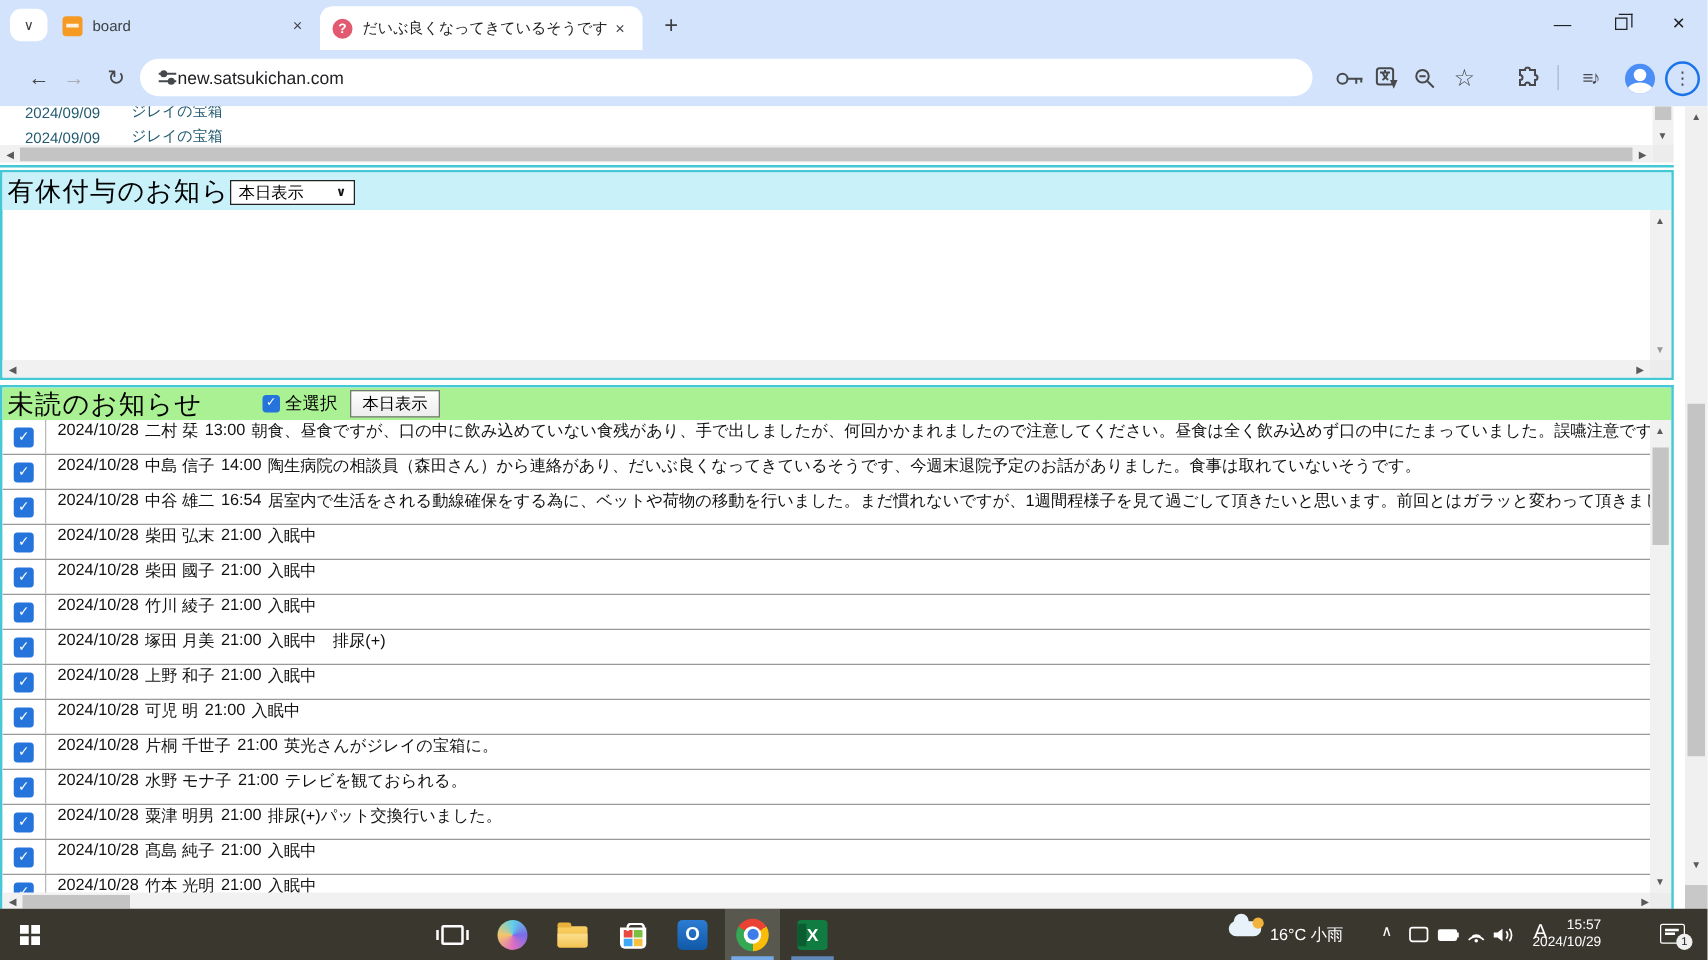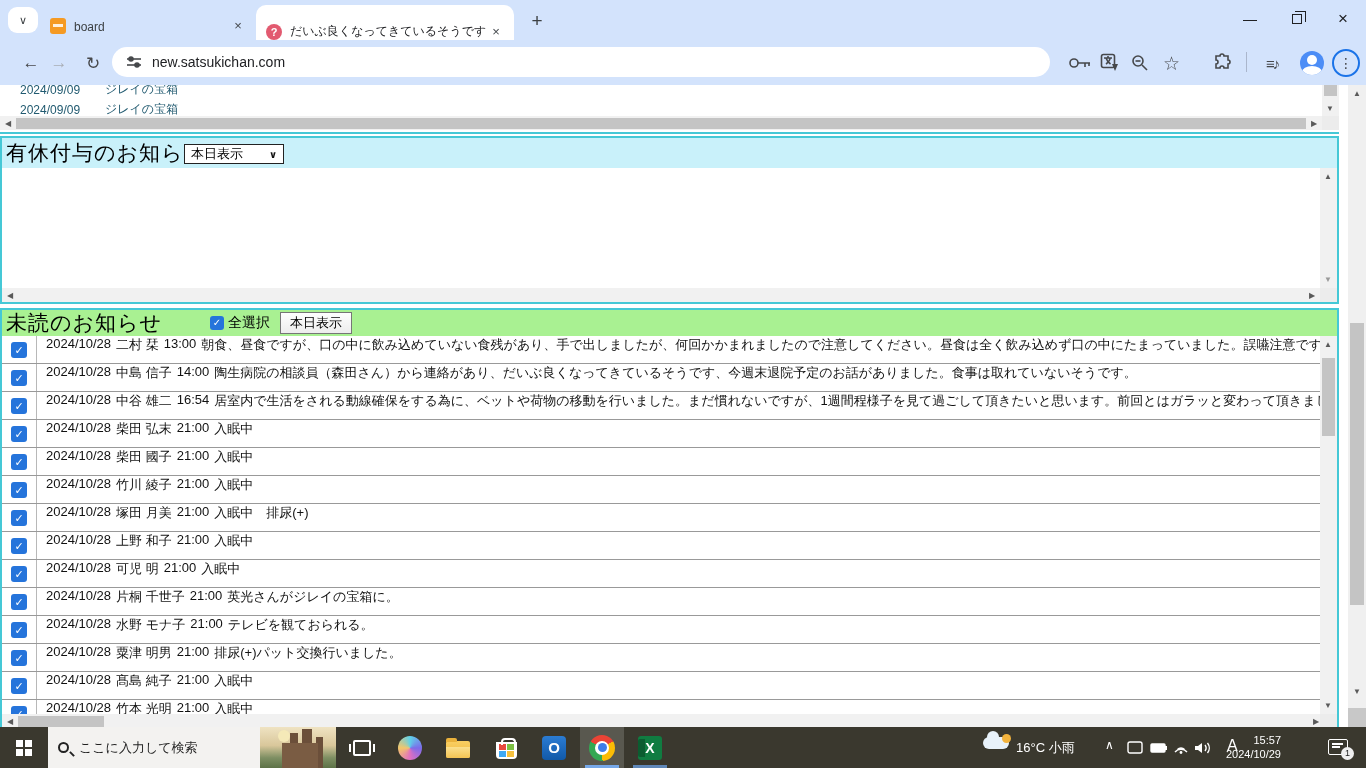--- a/index.html
+++ b/index.html
@@ -2,38 +2,38 @@
 <html><head>
 <meta charset="utf-8">
 <style>
   *{box-sizing:border-box;margin:0;padding:0}
   html,body{width:1366px;height:768px;overflow:hidden;font-family:"Liberation Sans","DejaVu Sans",sans-serif;background:#fff}
   .abs{position:absolute}
 
   
   .tabstrip{position:absolute;top:0;left:0;width:1366px;height:40px;background:#d3e3fc}
   .tabsearch{position:absolute;left:8px;top:7px;width:30px;height:26px;background:#fff;border-radius:9px;display:flex;align-items:center;justify-content:center;font-size:11px;color:#3c4043}
-  .tab{position:absolute;display:flex;align-items:flex-end;font-size:12px;color:#3c4043}
+  .tab{position:absolute;display:flex;align-items:center;font-size:12px;color:#3c4043}
   .tab-inactive{left:42px;top:7px;width:212px;height:27px;padding:0 8px;border-radius:8px}
   .tab-active{left:256px;top:5px;width:258px;height:35px;background:#fff;border-radius:10px 10px 0 0;padding:0 10px;color:#202124}
   .fav-board{width:16px;height:16px;border-radius:3px;background:#f59a23;margin-right:8px;flex:0 0 auto;position:relative}
   .fav-board:after{content:"";position:absolute;left:3px;top:6px;width:10px;height:3px;background:#fff;opacity:.85}
   .fav-help{width:16px;height:16px;border-radius:50%;background:#e25a70;color:#fff;font-size:11px;font-weight:bold;text-align:center;line-height:16px;margin-right:8px;flex:0 0 auto}
   .tabtitle{flex:1;white-space:nowrap;overflow:hidden}
   .tabclose{width:16px;height:16px;border-radius:50%;text-align:center;line-height:15px;font-size:13px;color:#45494d;flex:0 0 auto}
   .newtab{position:absolute;left:524px;top:8px;width:26px;height:26px;font-size:19px;color:#3c4043;text-align:center;line-height:25px}
   .winctl{position:absolute;top:0;width:46px;height:38px;display:flex;align-items:center;justify-content:center;color:#202124;font-size:14px}
   .restore-glyph{width:10px;height:10px;border:1px solid #202124;position:relative;background:#d3e3fc}
   .restore-glyph:before{content:"";position:absolute;left:2px;top:-4px;width:10px;height:10px;border:1px solid #202124;border-left:none;border-bottom:none}
 
   
   .toolbar{position:absolute;top:40px;left:0;width:1366px;height:45px;background:#d3e3fc}
   .navic{position:absolute;top:50%;transform:translateY(-50%);font-size:17px;color:#46484b;width:28px;text-align:center}
   .omnibox{position:absolute;left:112px;top:7px;width:938px;height:30px;background:#fff;border-radius:15px;display:flex;align-items:center;padding:0 14px}
-  .urltext{font-size:14px;color:#202124;margin-left:10px}
+  .urltext{font-size:14px;color:#202124;}
   .ticon{width:16px;height:14px}
   .ric{position:absolute;top:50%;transform:translateY(-50%)}
   .keyicon,.trico,.zoomout,.extico{stroke:#46484b;fill:none;stroke-width:1.6}
   .avatar{width:24px;height:24px;border-radius:50%;background:#4c8df6;position:relative;overflow:hidden}
   .avatar:before{content:"";position:absolute;left:7px;top:4px;width:10px;height:10px;border-radius:50%;background:#fff}
   .avatar:after{content:"";position:absolute;left:2px;top:15px;width:20px;height:12px;border-radius:50%;background:#fff}
   .menuring{width:28px;height:28px;border:2px solid #1a73e8;border-radius:50%;display:flex;align-items:center;justify-content:center;color:#46484b;font-size:14px}
   .tsep{position:absolute;top:12px;width:1px;height:20px;background:#aab6cc}
 
   
@@ -410,31 +410,20 @@
 
 <div class="taskbar">
   <div class="tstart">
       <span class="winlogo">
         <i></i>
         <i></i>
         <i></i>
         <i></i>
       </span>
     </div>
-  <div class="tsearch">
-    <span class="mag"></span>
-    <span>ここに入力して検索</span>
-    <span class="castle">
-      <span class="moon"></span>
-      <i style="left:30px;top:6px;width:8px;height:35px"></i>
-      <i style="left:42px;top:2px;width:10px;height:39px"></i>
-      <i style="left:56px;top:10px;width:7px;height:31px"></i>
-      <i style="left:22px;top:16px;width:36px;height:25px;background:#7a5c43"></i>
-    </span>
-  </div>
   <div class="tapp" style="left:340px">
       <span class="taskview"></span>
     </div>
   <div class="tapp" style="left:388px">
       <span class="copilot"></span>
     </div>
   <div class="tapp" style="left:436px">
       <span class="folder"></span>
     </div>
   <div class="tapp" style="left:484px">

